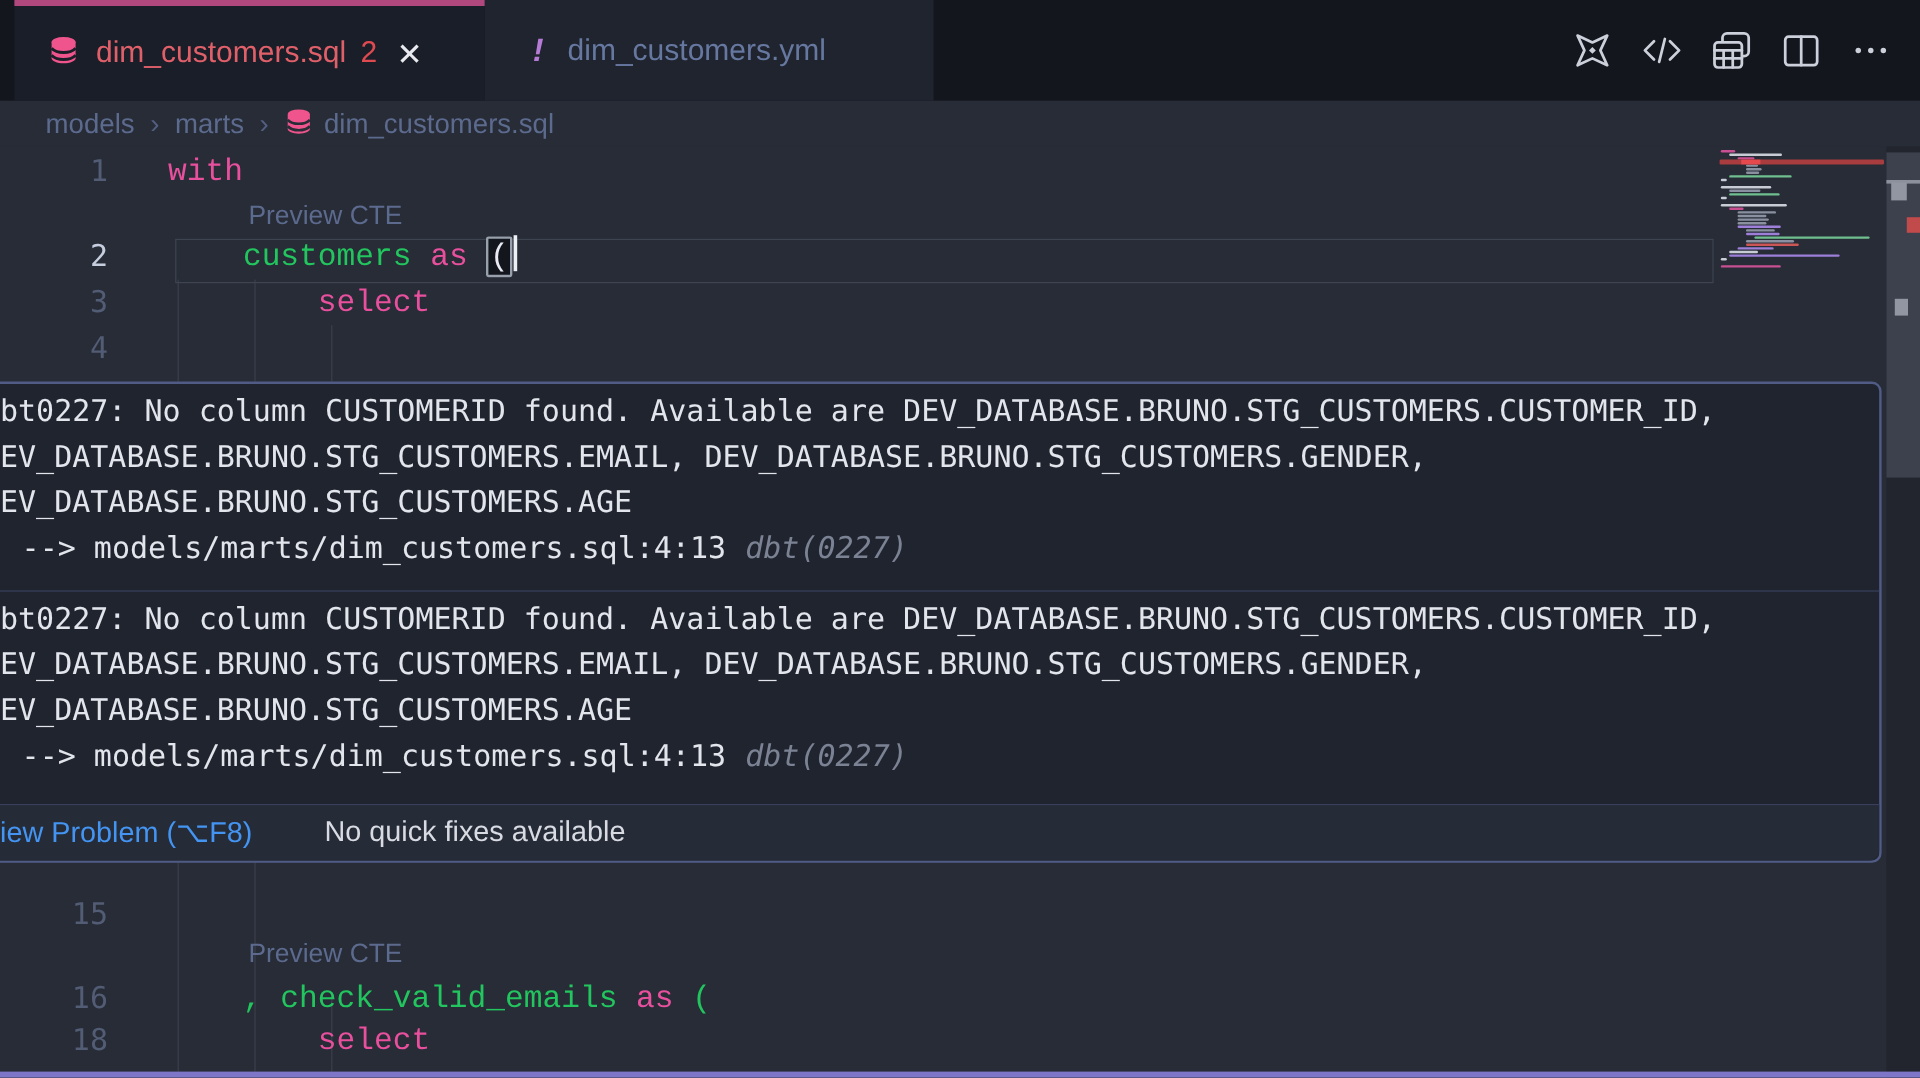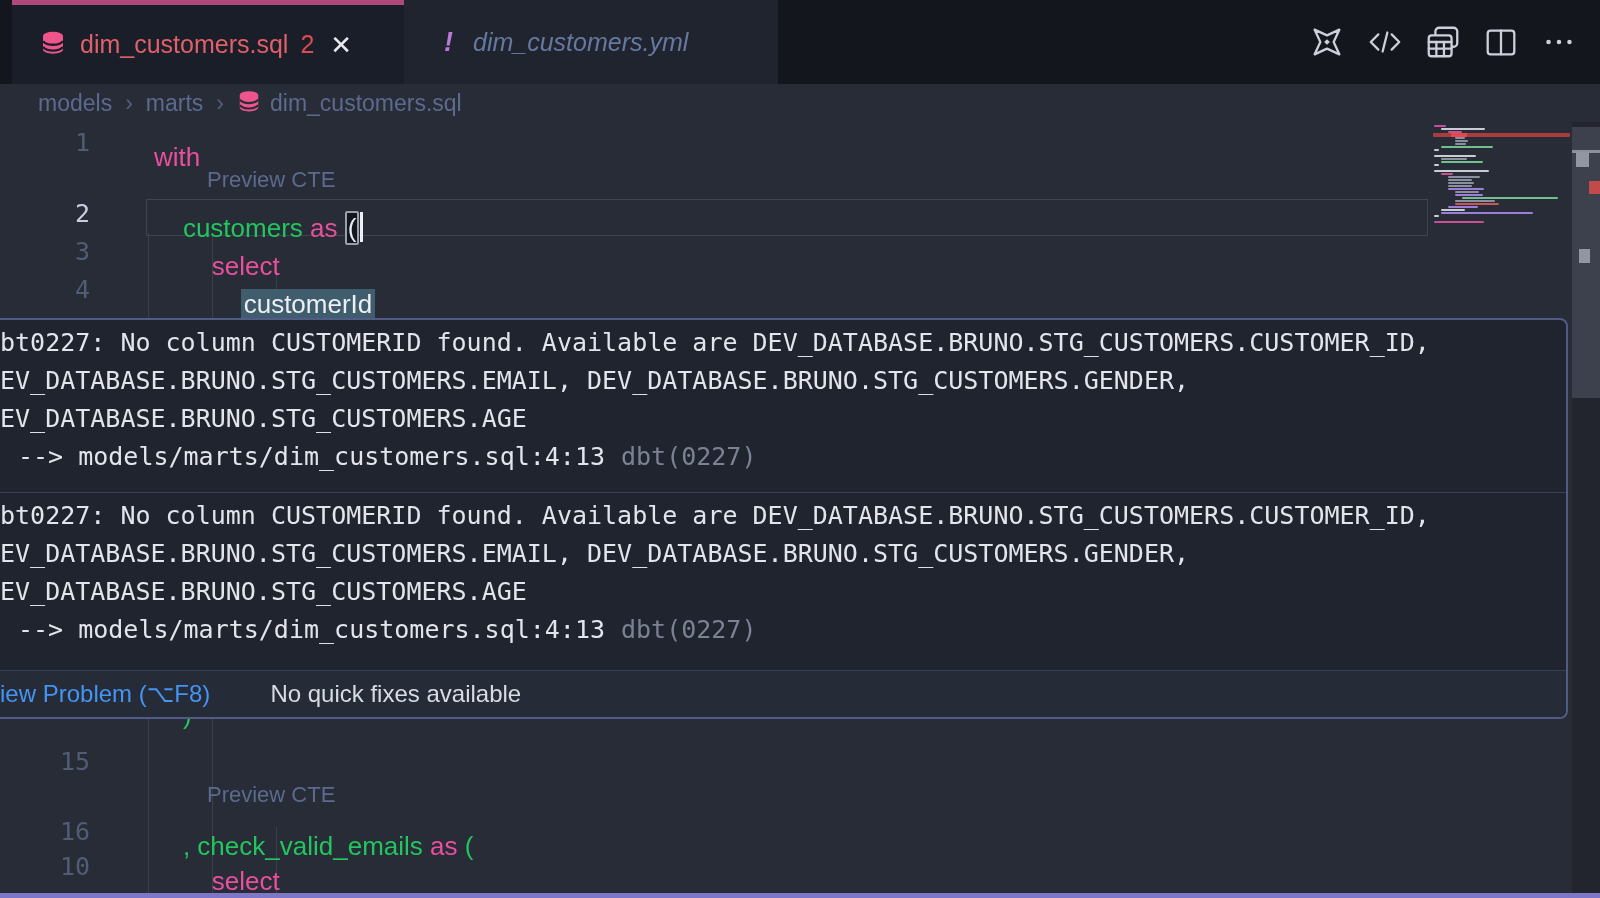--- a/index.html
+++ b/index.html
@@ -12,40 +12,40 @@
   
   .tab-bar{position:absolute;left:0;top:0;width:1600px;height:84px;background:#14161d;}
   .tab{position:absolute;top:0;height:84px;display:flex;align-items:center;box-sizing:border-box;cursor:pointer;}
   .tab.active{left:12px;width:392px;background:#1a1e28;border-top:5px solid #b0487e;}
   .tab.preview{left:404px;width:374px;background:#20242f;}
   .tab .db-icon{margin:0 14px 0 28px;flex:0 0 auto;}
   .tab.active .label{color:#e0606a;font-size:25px;}
   .tab .badge{color:#de4a50;font-size:25px;margin-left:12px;}
   .tab .close{color:#e8eaf0;font-size:26px;margin-left:16px;line-height:1;}
   .tab.preview .excl{color:#b57bd6;font-size:27px;font-weight:bold;font-style:italic;margin:0 20px 0 40px;}
-  .tab.preview .label{color:#6678a0;font-size:25px;font-style:italic;}
+  .tab.preview .label{color:#6678a0;font-size:25px;}
   .editor-actions{position:absolute;right:22px;top:0;height:84px;display:flex;align-items:center;gap:20px;}
   .action-btn{width:38px;height:38px;display:flex;align-items:center;justify-content:center;cursor:pointer;}
   .action-btn svg{stroke:#ccd0da;fill:none;stroke-width:2.4;stroke-linecap:round;stroke-linejoin:round;}
   
   .breadcrumb{position:absolute;left:0;top:84px;width:1600px;height:38px;display:flex;align-items:center;
     color:#5c6a8e;font-size:23px;padding-left:38px;box-sizing:border-box;background:#272c37;}
   .breadcrumb .crumb{cursor:pointer;}
   .breadcrumb .sep{margin:0 13px;color:#525f80;}
   .breadcrumb .db-icon{margin-right:9px;position:relative;top:1px;}
   
   .editor{position:absolute;left:0;top:122px;width:1600px;height:776px;}
   .guide{position:absolute;width:1px;background:#3a404c;z-index:1;}
   .current-line-box{position:absolute;left:146px;top:77px;width:1282px;height:37px;
     border:1.5px solid #3e4450;box-sizing:border-box;z-index:1;}
   .code-row{position:absolute;left:0;width:1570px;height:38px;line-height:38px;z-index:2;white-space:nowrap;}
   .code-row .gutter{position:absolute;left:0;top:0;width:90px;text-align:right;
     color:#525c74;font-family:"DejaVu Sans Mono",monospace;font-size:25px;}
   .code-row .gutter.cur{color:#c6cdde;}
-  .code-row pre{position:absolute;left:140px;top:0;margin:14px;font-family:Liberation Sans, sans-serif;
+  .code-row pre{position:absolute;left:140px;top:0;margin:0;font-family:Liberation Mono, monospace;
     font-size:26px;line-height:38px;}
   .tk-kw{color:#e8509e;}
   .tk-id,.tk-pl{color:#22c55e;}
   .tk-bracket{color:#e8ebf2;background:#14161d;border:2px solid #98a0ac;border-radius:2px;padding:0 1px;}
   .tk-errsel{color:#eceff4;background:#3f5d6d;padding:0 3px;
     text-decoration:underline wavy #e5484d 2.5px;text-underline-offset:7px;}
   .cursor{display:inline-block;width:3px;height:30px;background:#eceff4;vertical-align:-5px;margin-left:1px;}
   .codelens{position:absolute;left:207px;height:30px;line-height:30px;color:#5c6a8e;font-size:22px;z-index:2;cursor:pointer;}
   
   .minimap{position:absolute;left:1434px;top:3px;width:136px;z-index:3;cursor:pointer;}
@@ -58,21 +58,21 @@
   .sb-thumb{position:absolute;left:0;top:5px;width:28px;height:271px;background:#3c414d;}
   .sb-marker{position:absolute;}
   
   .hover-tip{position:absolute;left:-8px;top:196px;width:1576px;box-sizing:border-box;
     background:#20242e;border:2px solid #505c86;border-radius:0 8px 8px 0;z-index:10;}
   .hover-body{padding:4px 6px 0 6px;font-family:"DejaVu Sans Mono",monospace;font-size:25px;color:#e2e5ec;}
   .hover-block{padding:0 0 16px 0;}
   .hover-block.b2{padding-top:4px;padding-bottom:21px;}
   .hover-line{height:38px;line-height:38px;white-space:nowrap;overflow:hidden;}
   .hover-loc{padding-left:18px;}
-  .loc-code{color:#7b8294;margin-left:16px;}
+  .loc-code{color:#7b8294;margin-left:16px;font-style:italic;}
   .hover-sep{height:0;border-top:1.5px solid #39405c;margin:0 -6px;}
   .hover-status{border-top:1.5px solid #39405c;background:#262b38;height:46px;display:flex;align-items:center;
     font-size:24px;padding-left:6px;border-radius:0 0 8px 0;}
   .hover-status .link{color:#4494f2;cursor:pointer;white-space:nowrap;}
   .hover-status .msg{color:#d8dbe2;margin-left:60px;white-space:nowrap;}
   
   .bottom-line{position:absolute;left:0;top:893px;width:1600px;height:5px;background:#7e76c9;z-index:20;}
   .db-icon svg .fillpink{fill:#f0548c;}
 </style>
 </head>
@@ -173,37 +173,36 @@
       <div class="code-row" style="top: 73px;">
         <div class="gutter cur">2</div>
         <pre class="codetext"><span class="tk-pl">    </span><span class="tk-id">customers</span><span class="tk-pl"> </span><span class="tk-kw">as</span><span class="tk-pl"> </span><span class="tk-bracket">(</span><span class="cursor"></span></pre>
       </div>
       <div class="code-row" style="top: 111px;">
         <div class="gutter">3</div>
         <pre class="codetext"><span class="tk-pl">        </span><span class="tk-kw">select</span></pre>
       </div>
       <div class="code-row" style="top: 149px;">
         <div class="gutter">4</div>
-        <pre class="codetext"><span class="tk-pl">            </span><span class="tk-errsel">customerId</span></pre>
       </div>
       <div class="code-row" style="top: 560px;">
         <div class="gutter">14</div>
         <pre class="codetext"><span class="tk-pl">    </span><span class="tk-id">)</span></pre>
       </div>
       <div class="code-row" style="top: 621px;">
         <div class="gutter">15</div>
         <pre class="codetext"></pre>
       </div>
       <div class="codelens" style="top: 658px;">Preview CTE</div>
       <div class="code-row" style="top: 691px;">
         <div class="gutter">16</div>
         <pre class="codetext"><span class="tk-pl">    </span><span class="tk-id">, check_valid_emails </span><span class="tk-kw">as</span><span class="tk-id"> (</span></pre>
       </div>
       <div class="code-row" style="top: 726px;">
-        <div class="gutter">10</div>
+        <div class="gutter">18</div>
         <pre class="codetext"><span class="tk-pl">        </span><span class="tk-kw">select</span></pre>
       </div>
     </div>
 
   <div class="minimap">
       <div class="mm-row" style="margin-left: 0px; width: 12px; background: rgb(199, 79, 146);"></div>
       <div class="mm-row" style="margin-left: 7px; width: 44px; background: rgb(200, 204, 212);"></div>
       <div class="mm-row" style="margin-left: 14px; width: 14px; background: rgb(199, 79, 146);"></div>
       <div class="mm-row mm-error">
         <div class="hot"></div>

